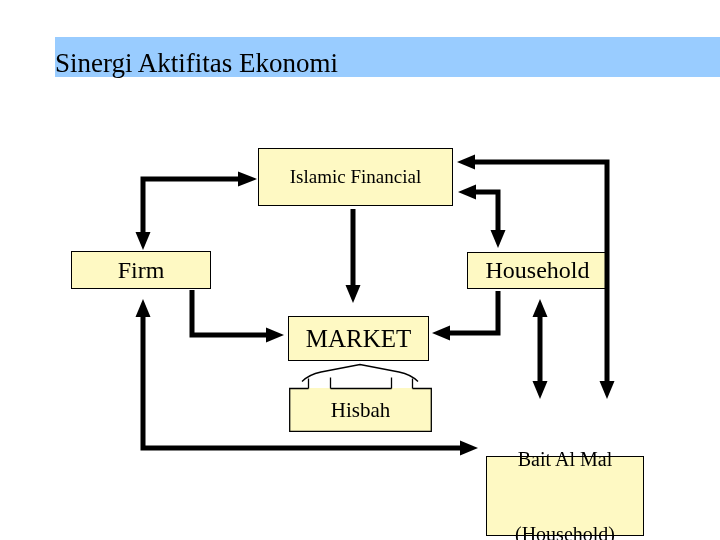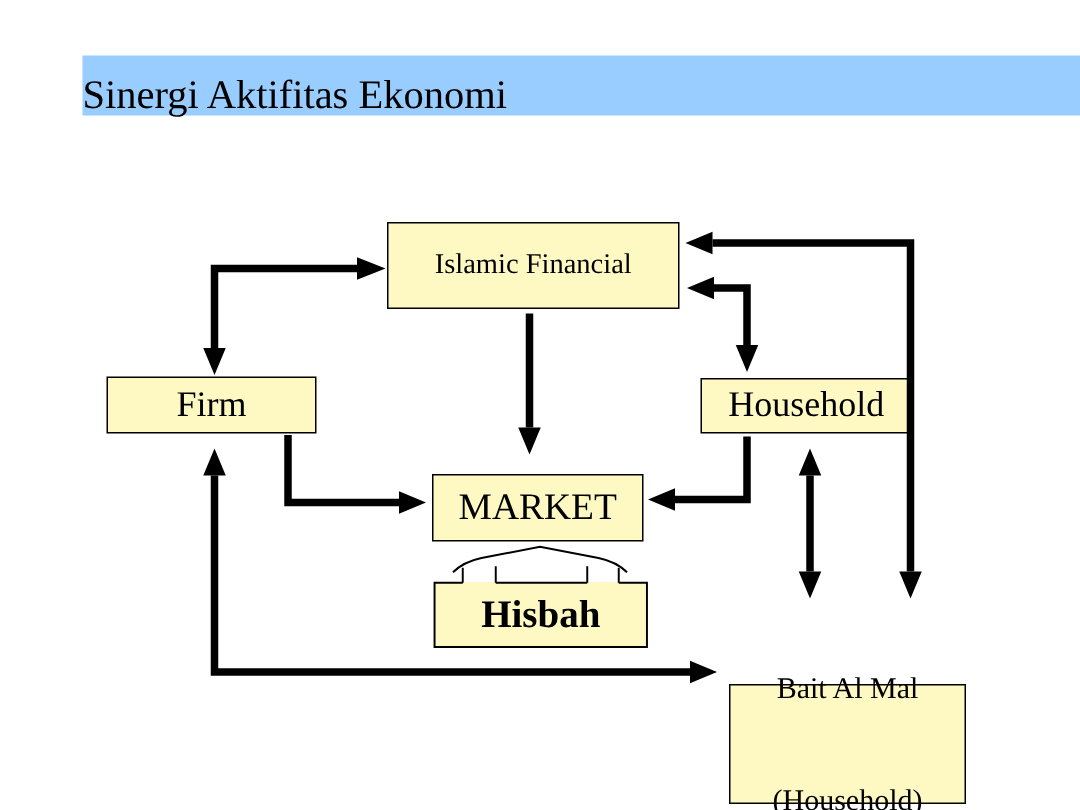--- a/index.html
+++ b/index.html
@@ -39,21 +39,21 @@
     text-align: center;
     z-index: 1;
     gap: 33px;
   }
   .node span { display: block; }
 
   .node-ifi   { left: 258px; top: 148px; width: 195px; height: 58px; font-size: 19px; line-height: 1.35; }
   .node-firm  { left: 71px;  top: 251px; width: 140px; height: 38px; font-size: 24px; }
   .node-household { left: 431px; top: 252px; width: 141px; height: 37px; font-size: 24px; margin-left: 36px; }
   .node-market    { left: 288px; top: 316px; width: 141px; height: 45px; font-size: 25px; align-items: center; }
-  .node-hisbah    { left: 289px; top: 388px; width: 143px; height: 44px; font-size: 26px; border: none; font-weight: bold; }
+  .node-hisbah    { left: 289px; top: 388px; width: 143px; height: 44px; font-size: 21px; border: none; }
   .node-bait      { left: 486px; top: 408px; width: 158px; height: 80px; font-size: 20px; line-height: 42px; margin-top: 48px; }
 
   .connector-layer {
     position: absolute; inset: 0;
     width: 720px; height: 540px;
     z-index: 2;
     pointer-events: none;
   }
   .connector-layer polyline, .connector-layer line {
     fill: none; stroke: #000000; stroke-width: 5;

